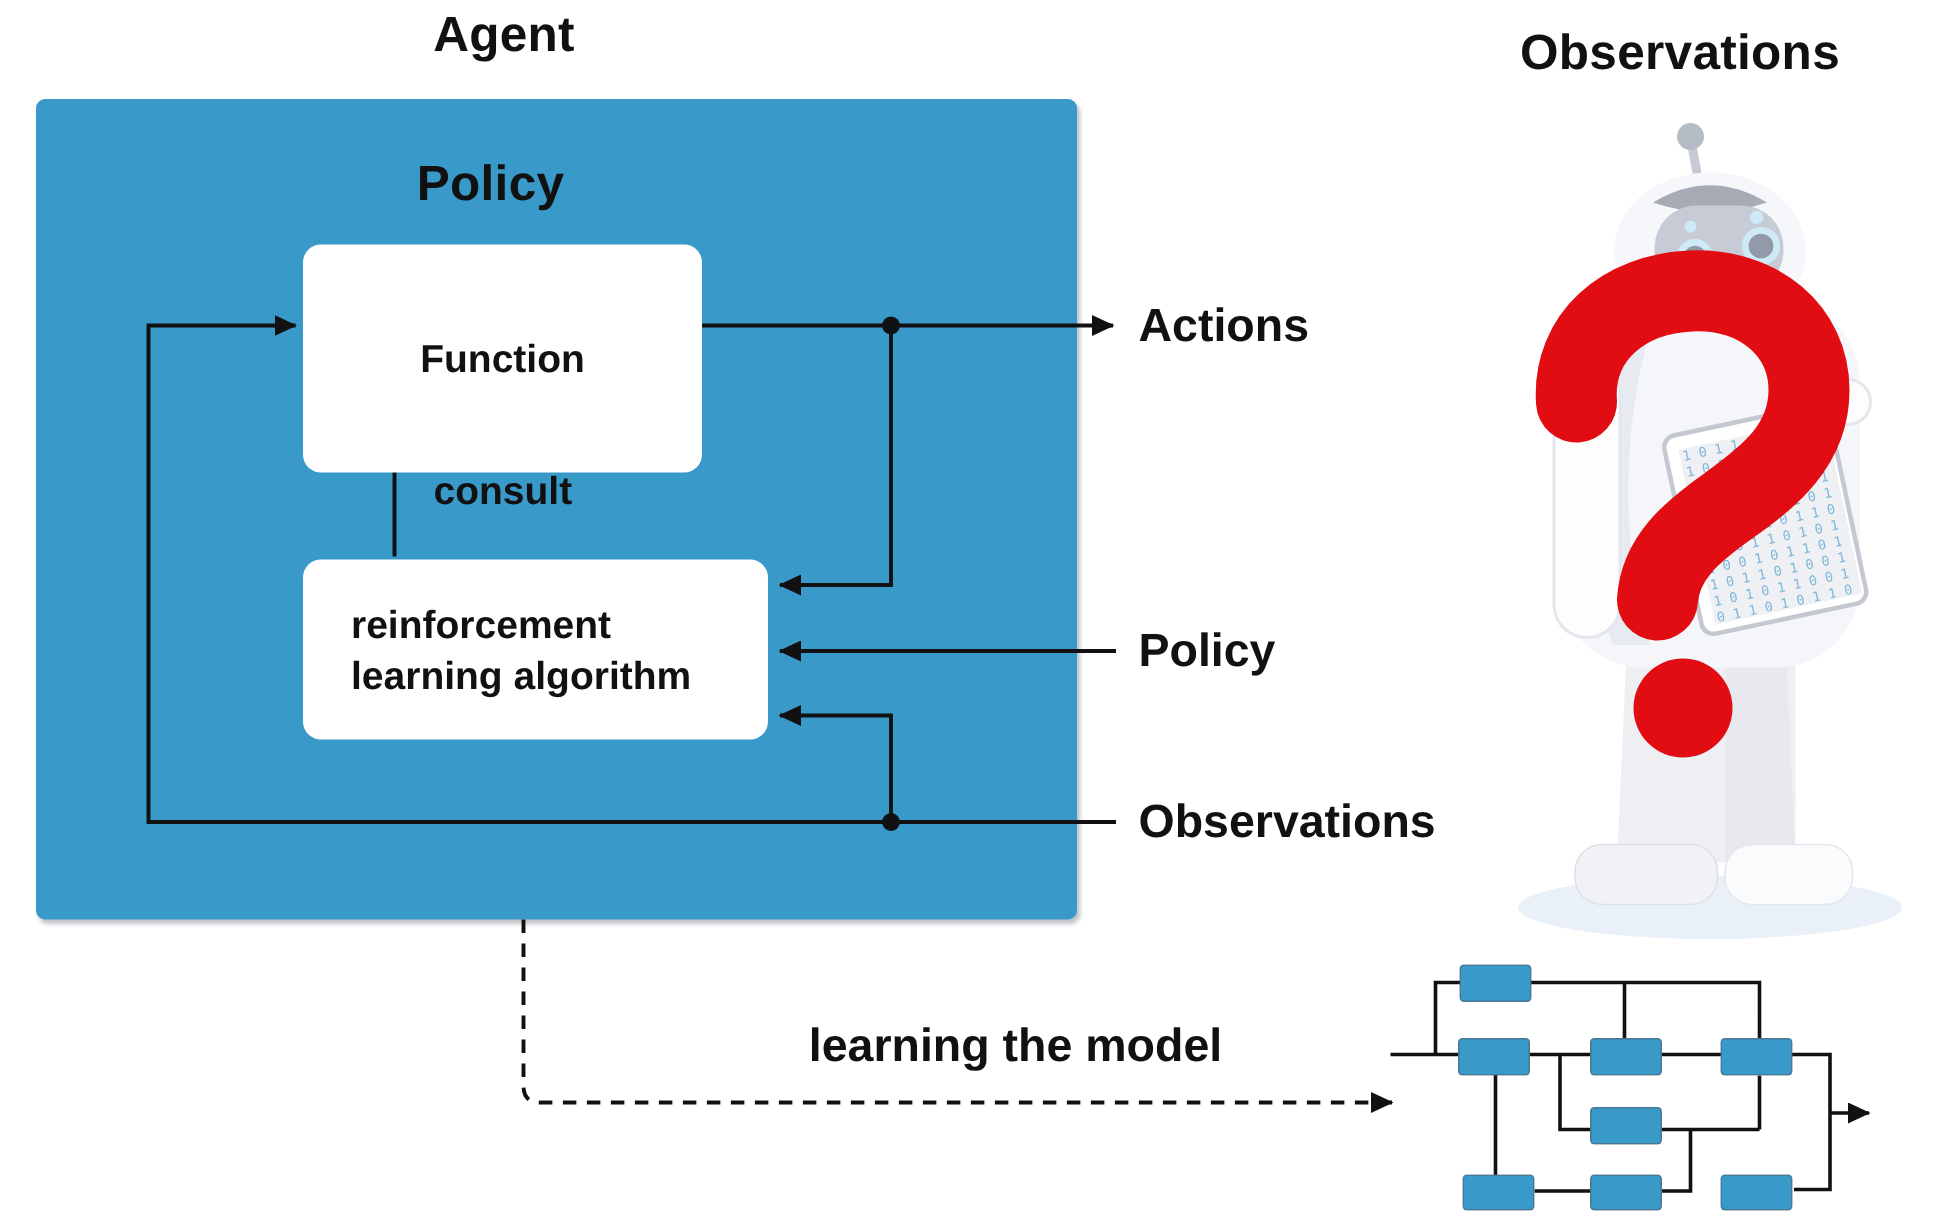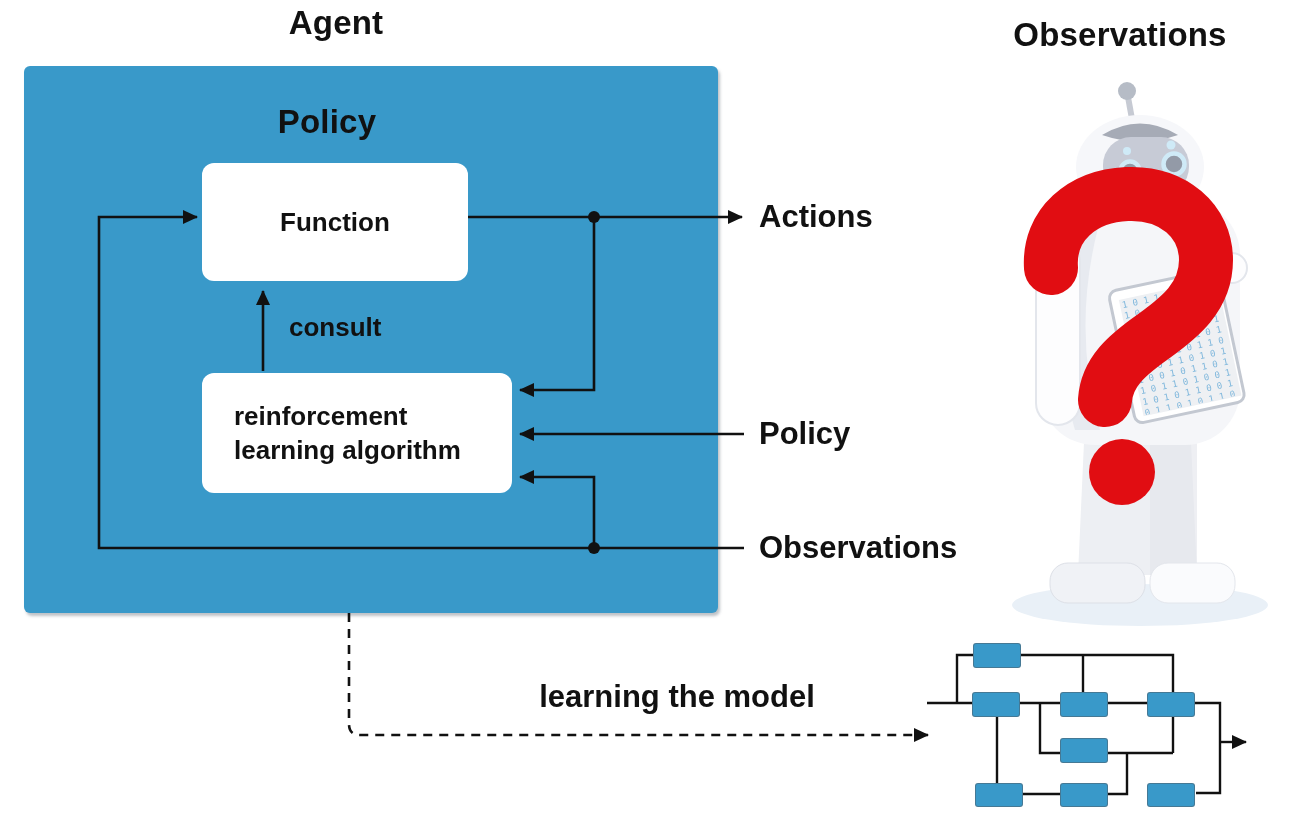--- a/index.html
+++ b/index.html
@@ -19,21 +19,21 @@
     left:24px;top:66px;width:694px;height:547px;
     background:#3999c9;border-radius:6px;
     box-shadow:2px 3px 3px rgba(110,120,130,.45);
     z-index:0;
   }
   #connectors{left:0;top:0;z-index:1;}
   .white-box{
     background:#ffffff;border-radius:12px;z-index:2;
     display:flex;align-items:center;justify-content:center;
   }
-  #function-box{left:202px;top:163px;width:266px;height:118px;text-align:center;}
+  #function-box{left:202px;top:163px;width:266px;height:152px;text-align:center;}
   #rl-box{left:202px;top:373px;width:310px;height:120px;
     flex-direction:column;align-items:flex-start;justify-content:center;
     padding-left:32px;box-sizing:border-box;}
   #rl-box .rl-line{font-size:26px;font-weight:700;line-height:34px;white-space:nowrap;}
   .txt{z-index:3;}
 
   .model-node{
     position:absolute;background:#3999c9;border:1px solid rgba(80,95,105,.55);
     border-radius:3px;z-index:2;box-sizing:border-box;
   }

